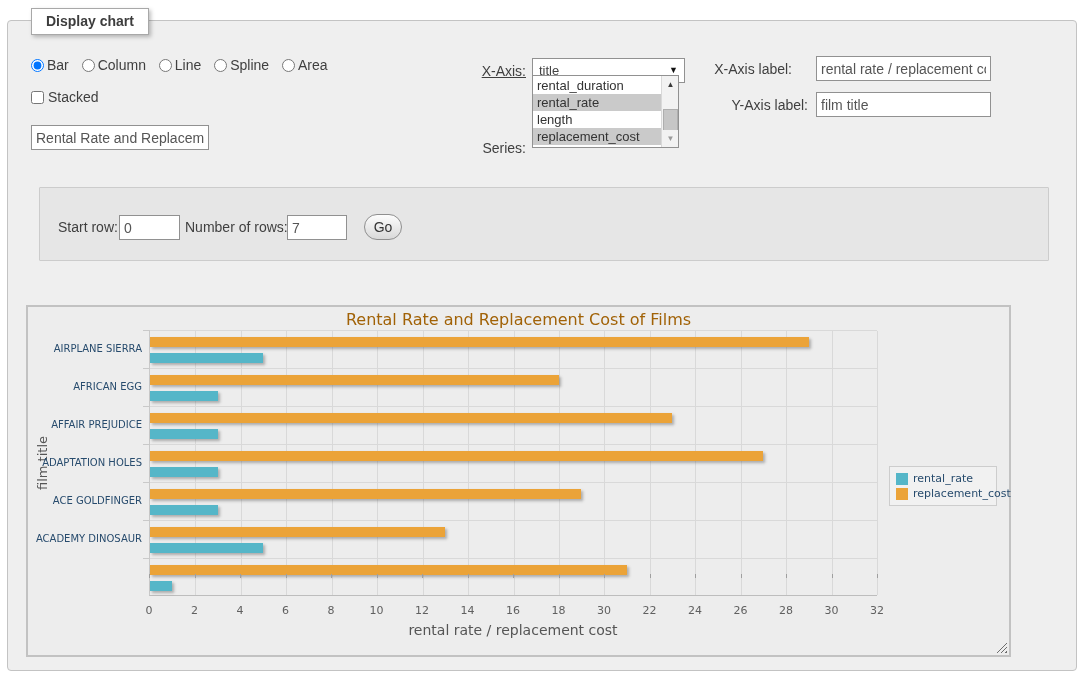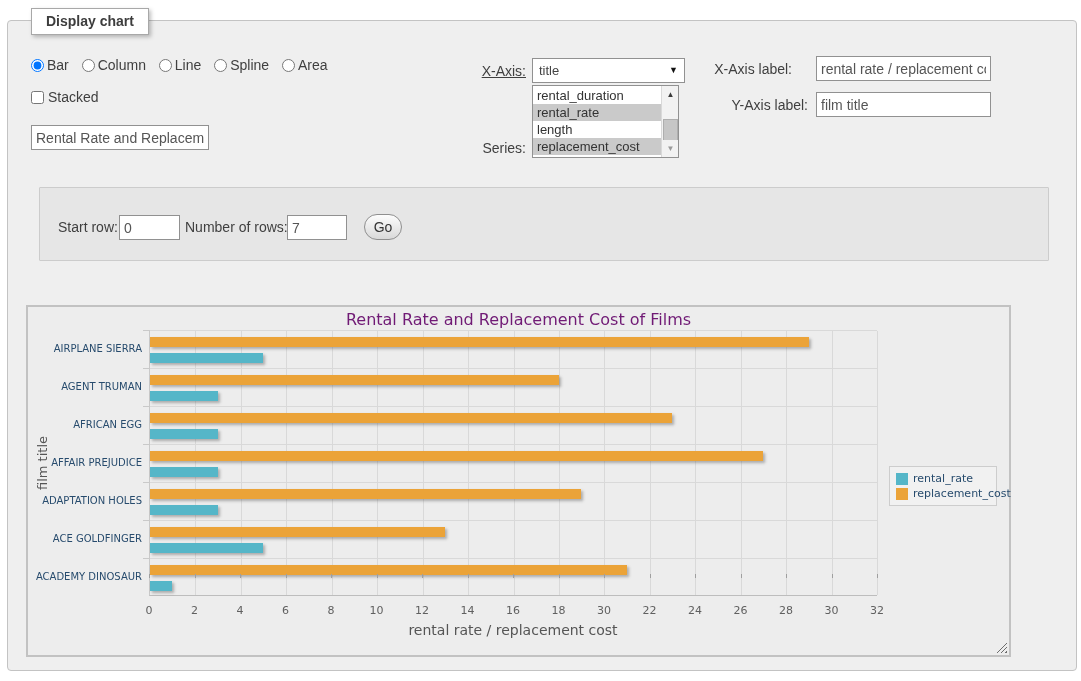--- a/index.html
+++ b/index.html
@@ -39,21 +39,21 @@
   .xaxis-label  { left:398px; top:42px; width:120px;text-decoration:underline; }
   .fake-select {
     left:524px; top:37px; width:153px; height:25px;
     background:#fff; border:1px solid #919191; font-size:13px; color:#444;
     line-height:23px; padding:0 6px; cursor:default;
   }
   .fake-select .arr { position:absolute; right:6px; top:0; font-size:9px; color:#111; line-height:23px; }
 
   .series-label { left:398px; top:119px; width:120px; }
   .listbox {
-    left:524px; top:64px; width:147px; height:73px;
+    left:524px; top:54px; width:147px; height:73px;
     background:#fff; border:1px solid #919191; font-size:13px; color:#333;
     overflow:hidden;
   }
   .listbox .opts { position:absolute; left:0; top:0; right:17px; bottom:0; padding-top:1px; }
   .listbox .opt { height:17px; line-height:17px; padding:0 4px; white-space:nowrap; }
   .listbox .opt.selected { background:#cacaca; }
   .scrollbar {
     position:absolute; right:0; top:0; width:17px; height:100%;
     background:#f2f2f2; border-left:1px solid #d9d9d9;
   }
@@ -84,21 +84,21 @@
     font-size:14px; color:#333; font-family:"Liberation Sans", sans-serif;
     cursor:pointer;
   }
 
   
   .chart-container {
     left:18px; top:284px; width:985px; height:352px;
     background:#ededed; border:2px solid #c2c2c2;
   }
   .chart-title { position:absolute; left:0; top:3px; width:100%; text-align:center;
-    font-size:16px; color:#701a75; font-family:"DejaVu Sans", sans-serif; }
+    font-size:16px; color:#a16207; font-family:"DejaVu Sans", sans-serif; }
   .plot {
     position:absolute; left:121px; top:23px; width:728px; height:266px;
     border-top:1px solid #d9d9d9; border-left:1px solid #c9c9c9; border-bottom:1px solid #bdbdbd;
   }
   .gridline-v { position:absolute; top:0; width:1px; height:100%; background:#d9d9d9; }
   .chart-row { position:absolute; left:0; width:100%; height:38px; border-bottom:1px solid #d9d9d9; }
   .chart-row:last-child { border-bottom:none; }
   .bar { position:absolute; left:0; height:10px; box-shadow:2px 2px 3px rgba(90,90,90,0.45); }
   .ytick { position:absolute; left:-7px; width:7px; height:1px; background:#c9c9c9; }
   .xtick { position:absolute; top:267px; width:1px; height:4px; background:#9f9f9f; }
@@ -178,21 +178,20 @@
       <div class="form-label num-label">Number of rows:</div>
       <input type="text" class="num-input" value="7" style="">
       <button class="go-btn">Go</button>
     </div>
 
     <div class="abs chart-container">
       <div class="chart-title">Rental Rate and Replacement Cost of Films</div>
       <div class="yaxis-title">film title</div>
       <div class="ylabels">
           <div class="ylabel">AIRPLANE SIERRA</div>
-          <div class="ylabel">AGENT TRUMAN</div>
           <div class="ylabel">AFRICAN EGG</div>
           <div class="ylabel">AFFAIR PREJUDICE</div>
           <div class="ylabel">ADAPTATION HOLES</div>
           <div class="ylabel">ACE GOLDFINGER</div>
           <div class="ylabel">ACADEMY DINOSAUR</div>
         </div>
       <div class="plot">
           <div class="gridline-v" style="left: 6.25%;"></div>
           <div class="gridline-v" style="left: 12.5%;"></div>
           <div class="gridline-v" style="left: 18.75%;"></div>

